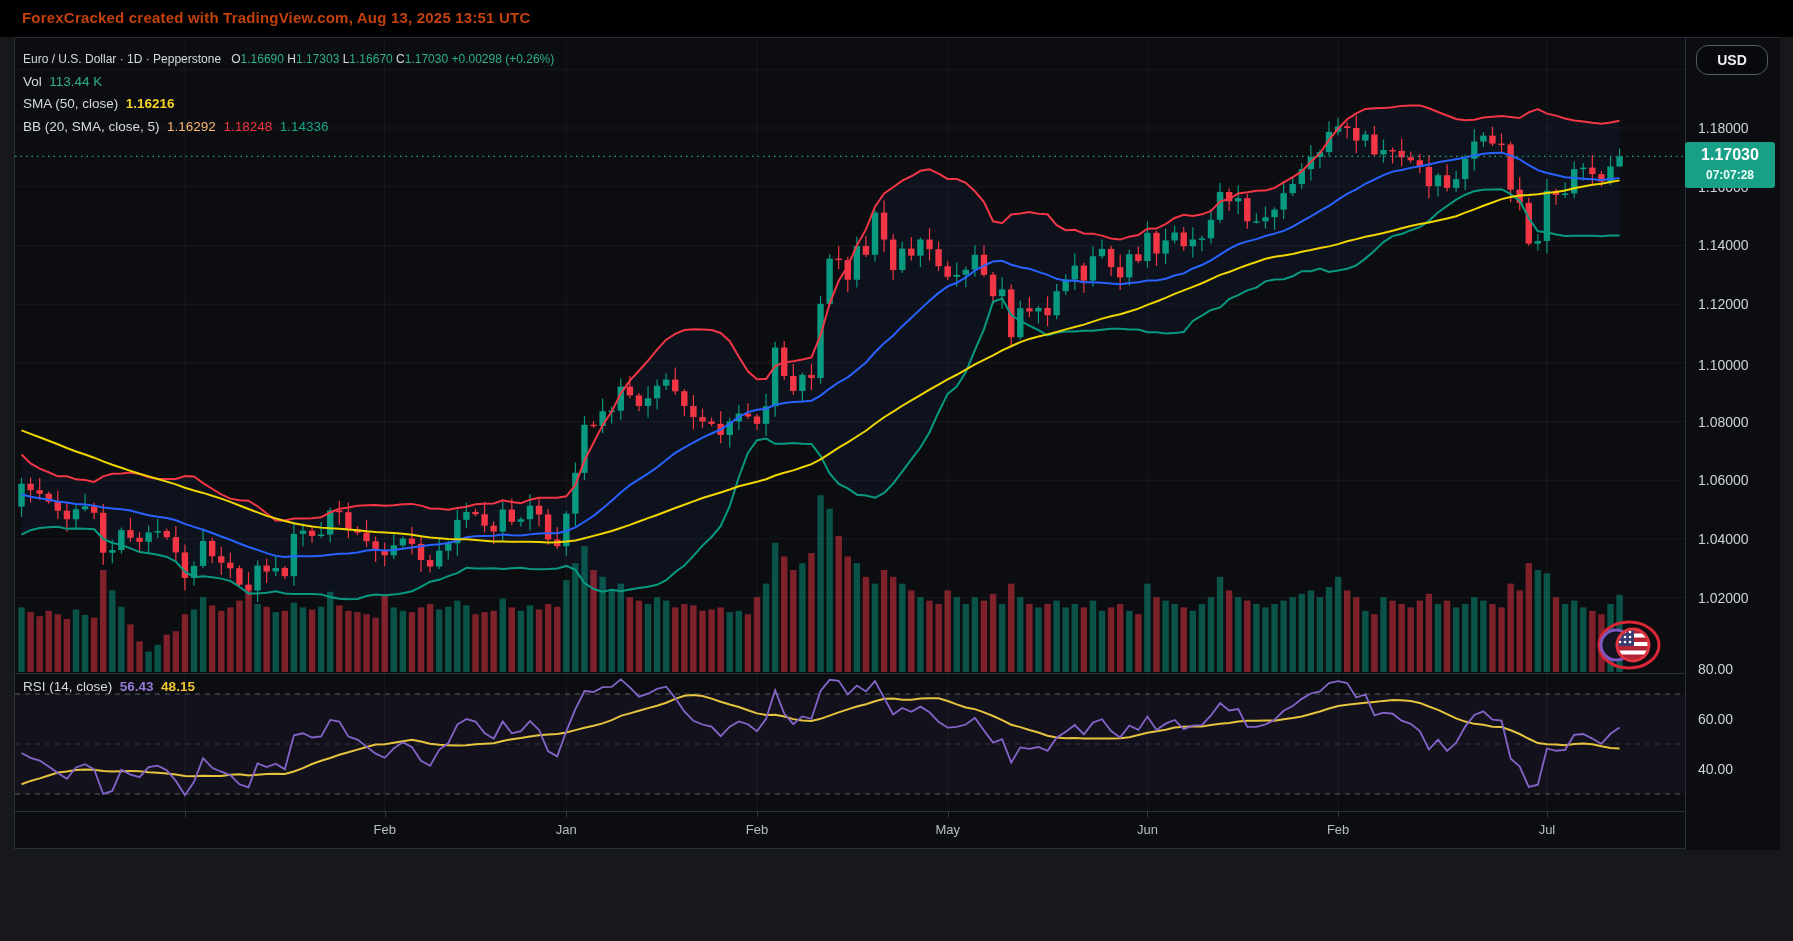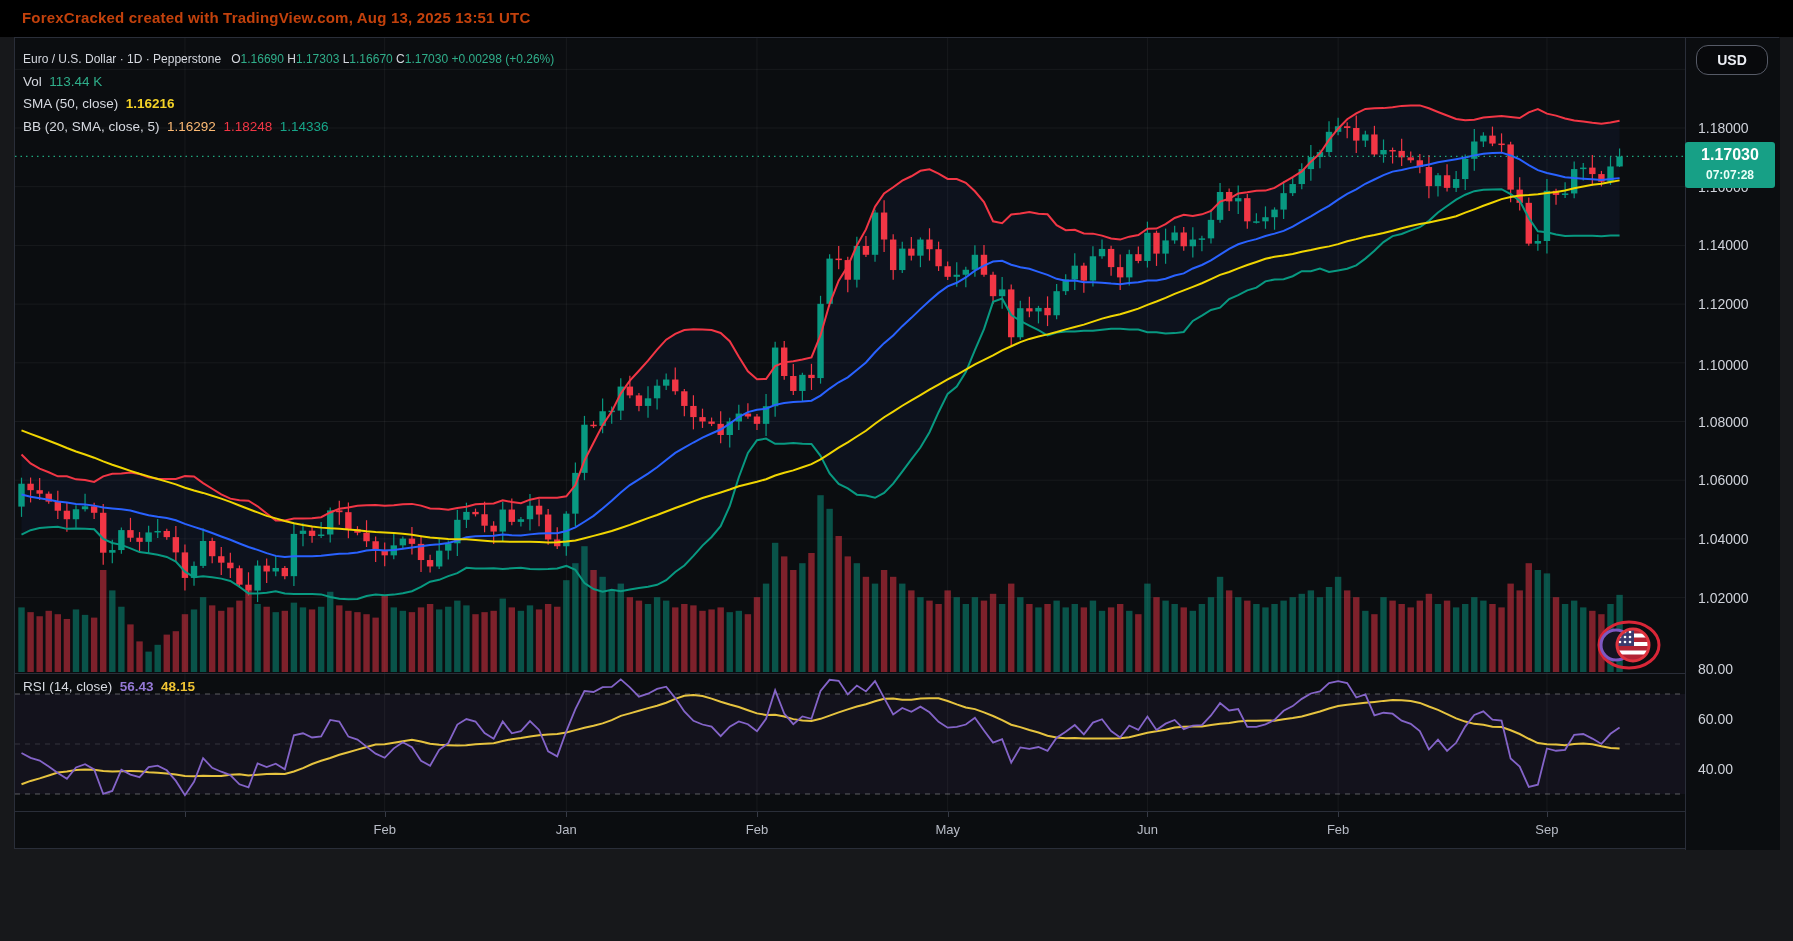--- a/index.html
+++ b/index.html
@@ -733,21 +733,21 @@
         <div class="t-label" style="left: 551.3px;">Jan</div>
         <div class="t-tick" style="left: 741.98px;"></div>
         <div class="t-label" style="left: 741.98px;">Feb</div>
         <div class="t-tick" style="left: 932.66px;"></div>
         <div class="t-label" style="left: 932.66px;">May</div>
         <div class="t-tick" style="left: 1132.42px;"></div>
         <div class="t-label" style="left: 1132.42px;">Jun</div>
         <div class="t-tick" style="left: 1323.1px;"></div>
         <div class="t-label" style="left: 1323.1px;">Feb</div>
         <div class="t-tick" style="left: 1531.94px;"></div>
-        <div class="t-label" style="left: 1531.94px;">Sep</div>
+        <div class="t-label" style="left: 1531.94px;">Jul</div>
       </div>
   </div>
 
   <div id="footer">
     
     
   </div>
 
 </div>
 

